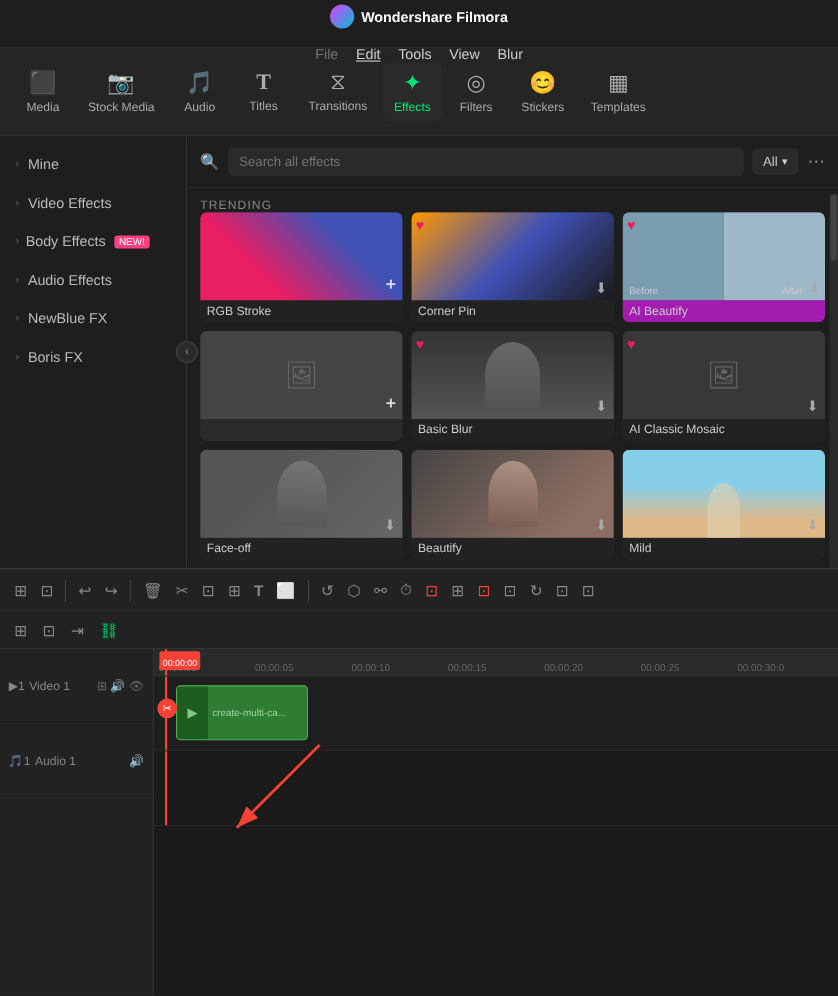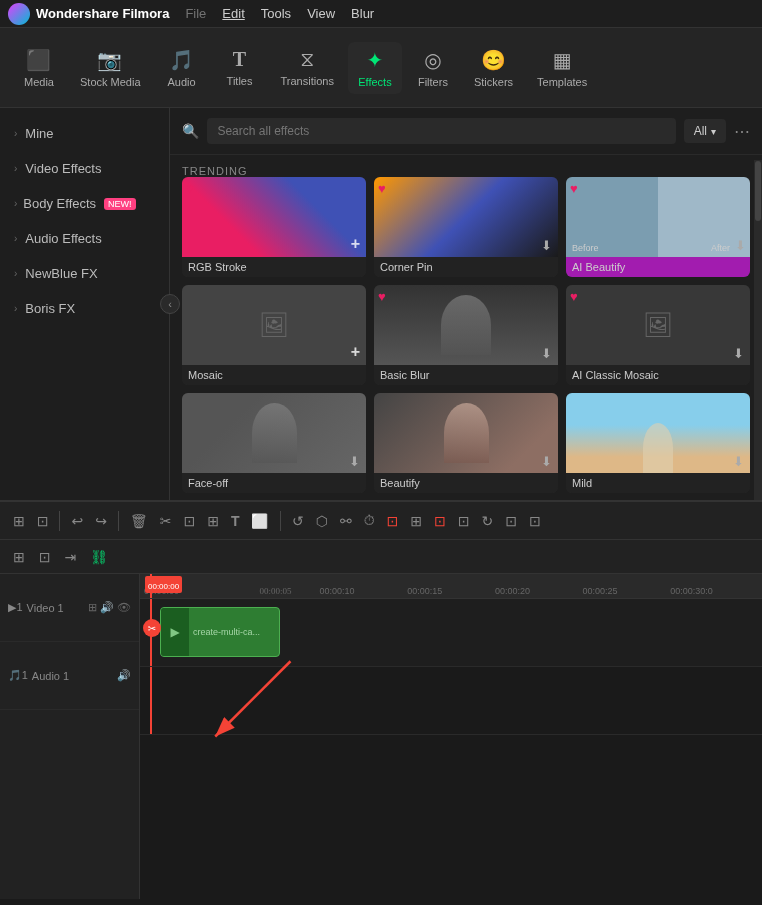--- a/index.html
+++ b/index.html
@@ -1,21 +1,21 @@
 <!DOCTYPE html>
 <html><head>
   <meta charset="utf-8">
   <style>
     * { margin: 0; padding: 0; box-sizing: border-box; }
     body { width: 762px; height: 905px; background: #1a1a1a; color: #ccc; font-family: 'Segoe UI', Arial, sans-serif; font-size: 13px; overflow: hidden; }
   </style>
 </head>
 <body>
 
-<div style="display:flex;align-items:center;height:28px;background:#1e1e1e;padding:4px 8px;gap:16px;border-bottom:1px solid #333;">
+<div style="display:flex;align-items:center;height:44px;background:#1e1e1e;padding:4px 8px;gap:16px;border-bottom:1px solid #333;flex-direction:column;">
   <div style="display:flex;align-items:center;gap:6px;">
     <div style="width:22px;height:22px;background:linear-gradient(135deg,#e040fb,#00bcd4);border-radius:50%;"></div>
     <span style="color:#fff;font-size:13px;font-weight:600;">Wondershare Filmora</span>
   </div>
   <div style="display:flex;gap:16px;">
     <span style="color:#737373;font-size:13px;cursor:pointer;">File</span>
     <span style="color:#ccc;font-size:13px;cursor:pointer;text-decoration:underline;">Edit</span>
     <span style="color:#ccc;font-size:13px;cursor:pointer;">Tools</span>
     <span style="color:#ccc;font-size:13px;cursor:pointer;">View</span>
     <span style="color:#ccc;font-size:13px;cursor:pointer;">Blur</span>
@@ -135,21 +135,20 @@
             <span style="position:absolute;bottom:4px;right:4px;color:#aaa;font-size:13px;">⬇</span>
           </div>
           <div style="font-size:11px;color:#ccc;padding:4px 6px;background:#a21caf;">AI Beautify</div>
         </div>
 
         <div style="border-radius:6px;overflow:hidden;cursor:pointer;background:#2a2a2a;">
           <div style="width:100%;height:80px;background:#444;position:relative;display:flex;align-items:center;justify-content:center;">
             <span style="color:#666;font-size:24px;">🖼</span>
             <span style="position:absolute;bottom:4px;right:6px;color:#fff;font-size:16px;font-weight:bold;opacity:0.8;">+</span>
           </div>
-          <div style="font-size:11px;color:#ccc;padding:4px 6px;background:#222;">Mosaic</div>
         </div>
 
         <div style="border-radius:6px;overflow:hidden;cursor:pointer;background:#2a2a2a;">
           <div style="width:100%;height:80px;background:linear-gradient(180deg,#333 0%,#555 100%);position:relative;display:flex;align-items:center;justify-content:center;">
             <div style="width:50px;height:60px;background:linear-gradient(180deg,#999 0%,#555 100%);border-radius:50% 50% 0 0;opacity:0.5;"></div>
             <span style="position:absolute;top:4px;left:4px;color:#e91e63;font-size:13px;">♥</span>
             <span style="position:absolute;bottom:4px;right:6px;color:#aaa;font-size:13px;">⬇</span>
           </div>
           <div style="font-size:11px;color:#ccc;padding:4px 6px;background:#222;">Basic Blur</div>
         </div>
@@ -253,21 +252,21 @@
           <button style="background:none;border:none;color:#666;cursor:pointer;font-size:11px;">🔊</button>
         </div>
       </div>
     </div>
 
     <div style="flex:1;position:relative;overflow:hidden;">
 
       <div style="height:25px;background:#2a2a2a;border-bottom:1px solid #333;display:flex;align-items:flex-end;padding:0 4px 2px;position:relative;">
         <div style="display:flex;width:100%;">
           <span style="font-size:9px;color:#666;flex:1;text-align:left;">00:00:00</span>
-          <span style="font-size:9px;color:#666;flex:1;text-align:center;font-family:Liberation Serif, serif;">00:00:05</span>
+          <span style="font-size:9px;color:#666;flex:1;text-align:left;">00:00:05</span>
           <span style="font-size:9px;color:#666;flex:1;text-align:left;">00:00:10</span>
           <span style="font-size:9px;color:#666;flex:1;text-align:left;">00:00:15</span>
           <span style="font-size:9px;color:#666;flex:1;text-align:left;">00:00:20</span>
           <span style="font-size:9px;color:#666;flex:1;text-align:left;">00:00:25</span>
           <span style="font-size:9px;color:#666;flex:1;text-align:left;">00:00:30:0</span>
         </div>
 
         <div style="position:absolute;left:10px;top:0;bottom:0;width:2px;background:#f44336;">
           <div style="position:absolute;top:2px;left:-5px;background:#f44336;border-radius:2px;padding:1px 3px;">
             <span style="font-size:8px;color:#fff;white-space:nowrap;">00:00:00</span>

